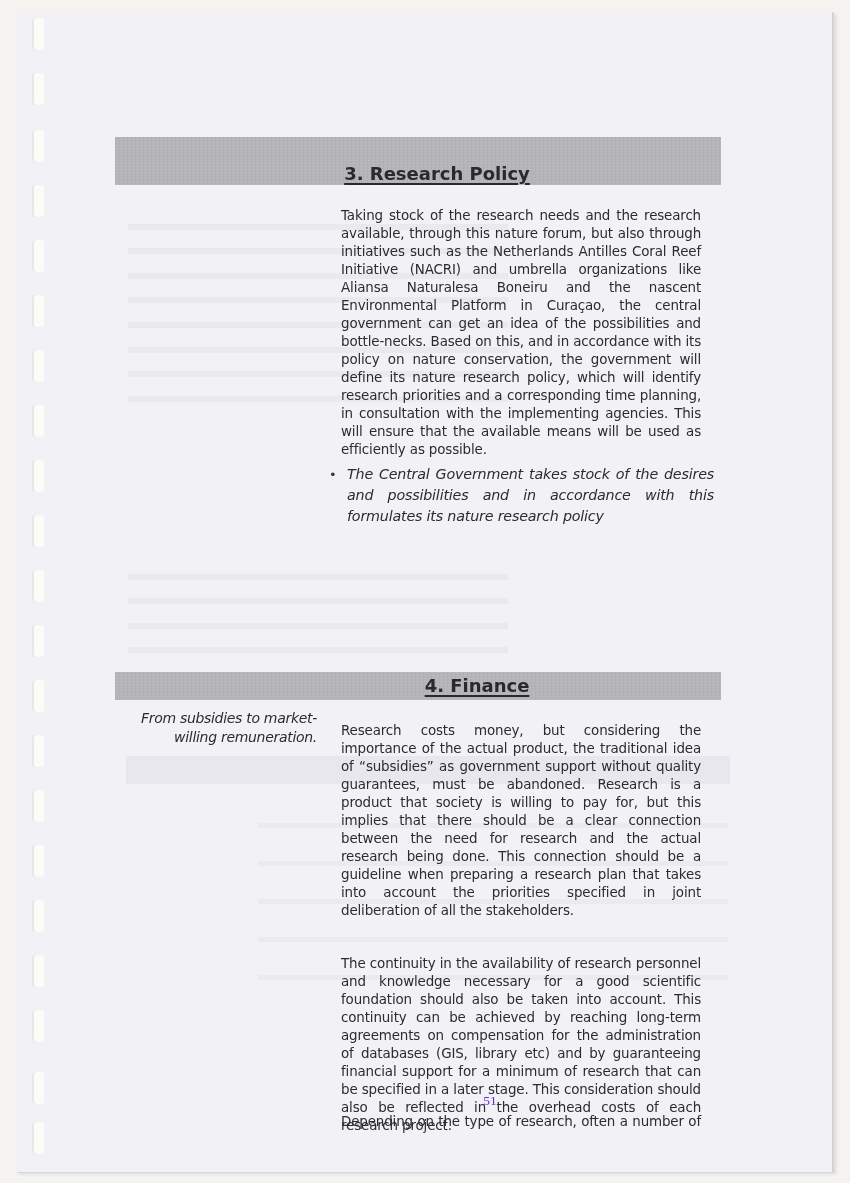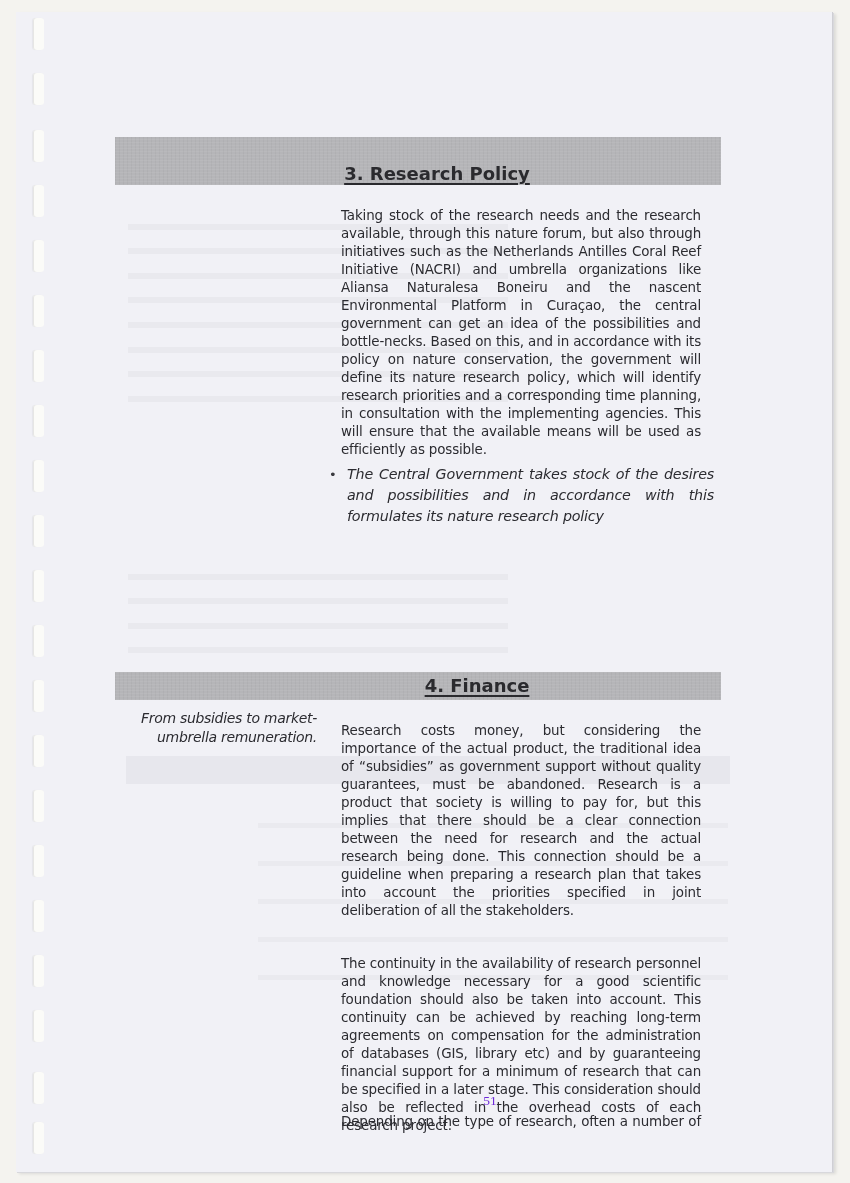--- a/index.html
+++ b/index.html
@@ -230,21 +230,21 @@
   <span class="bullet-dot">•</span>
   <span>The Central Government takes stock of the desires and possibilities and in accordance with this formulates its nature research policy</span>
 </div>
 
 <div class="section-band section-4-band">
   <div class="section-title">4. Finance</div>
 </div>
 
 <div class="margin-note">
   <div>From subsidies to market-</div>
-  <div>umbrella remuneration.</div>
+  <div>willing remuneration.</div>
 </div>
 
 <div class="body-col para-4-1">
   <p>Research costs money, but considering the importance of the actual product, the traditional idea of “subsidies” as government support without quality guarantees, must be abandoned. Research is a product that society is willing to pay for, but this implies that there should be a clear connection between the need for research and the actual research being done. This connection should be a guideline when preparing a research plan that takes into account the priorities specified in joint deliberation of all the stakeholders.</p>
 </div>
 <div class="body-col para-4-2">
   <p>The continuity in the availability of research personnel and knowledge necessary for a good scientific foundation should also be taken into account. This continuity can be achieved by reaching long-term agreements on compensation for the administration of databases (GIS, library etc) and by guaranteeing financial support for a minimum of research that can be specified in a later stage. This consideration should also be reflected in the overhead costs of each research project.</p>
 </div>
 <div class="body-col para-4-3" style="text-align:justify; text-align-last:justify;">
   <p>Depending on the type of research, often a number of</p>

